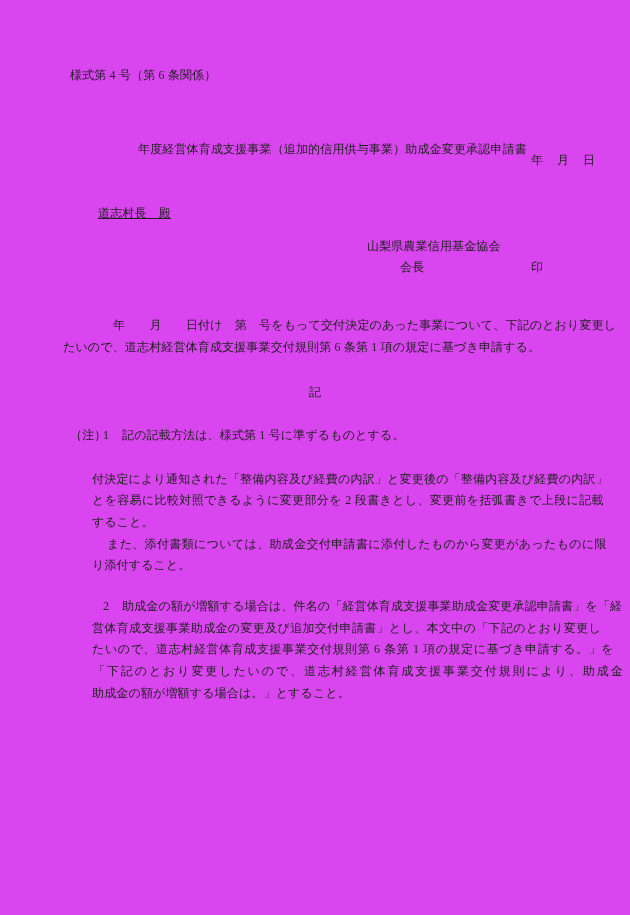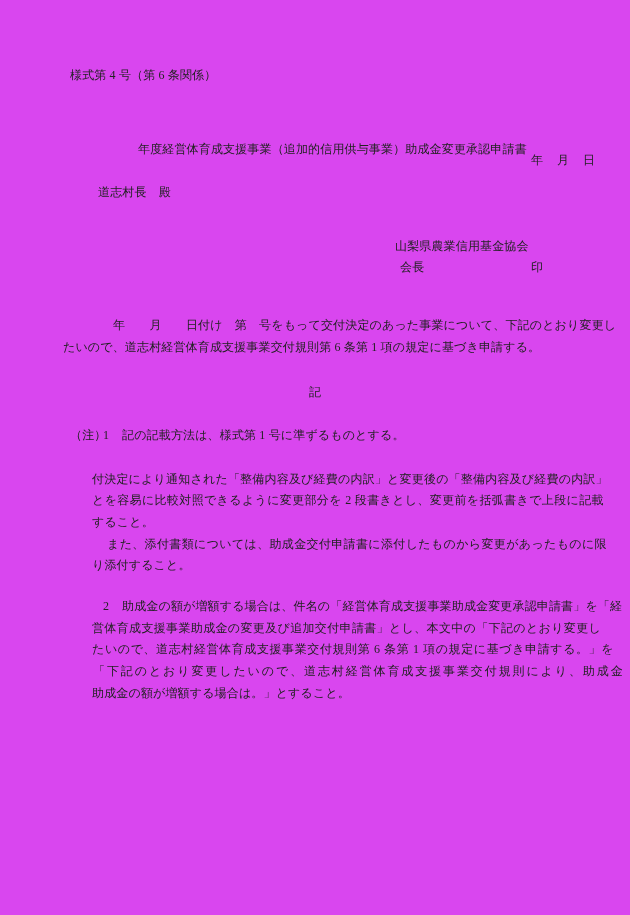--- a/index.html
+++ b/index.html
@@ -20,22 +20,22 @@
   .ln {
     position: absolute;
     white-space: pre;
     line-height: 1;
     letter-spacing: 0.15px;
   }
   
   .form-number   { left: 70px;  top: 69px;  }
   .doc-title     { left: 138px; top: 112px; margin-top: 31px; }
   .date-line     { left: 531px; top: 154px; letter-spacing: 1px; }
-  .addressee     { left: 98px;  top: 186px; }
-  .sender-org    { left: 395px; top: 240px; }
+  .addressee     { left: 98px;  top: 207px; text-decoration: underline; }
+  .sender-org    { left: 367px; top: 240px; }
   .sender-role   { left: 385px; top: 261px; margin-left: 15px; }
   .seal          { left: 531px; top: 261px; }
   
   .body-1        { left: 113px; top: 319px; }
   .body-2        { left: 63px;  top: 341px; }
   .ki-heading    { left: 0;     top: 386px; width: 630px; text-align: center; letter-spacing: 0; }
   
   .notes-label   { left: 70px;  top: 429px; }
   .n1-num        { left: 103px; top: 429px; }
   .n1-l0         { left: 122px; top: 429px; }

